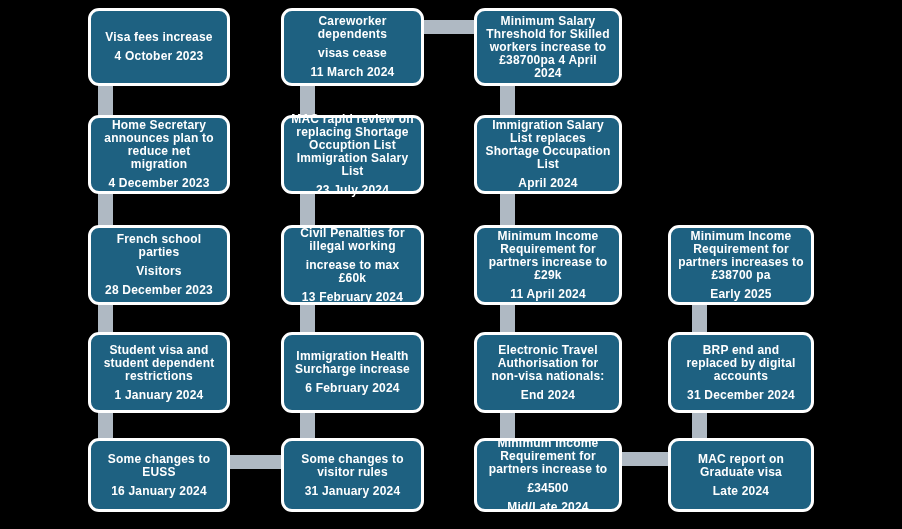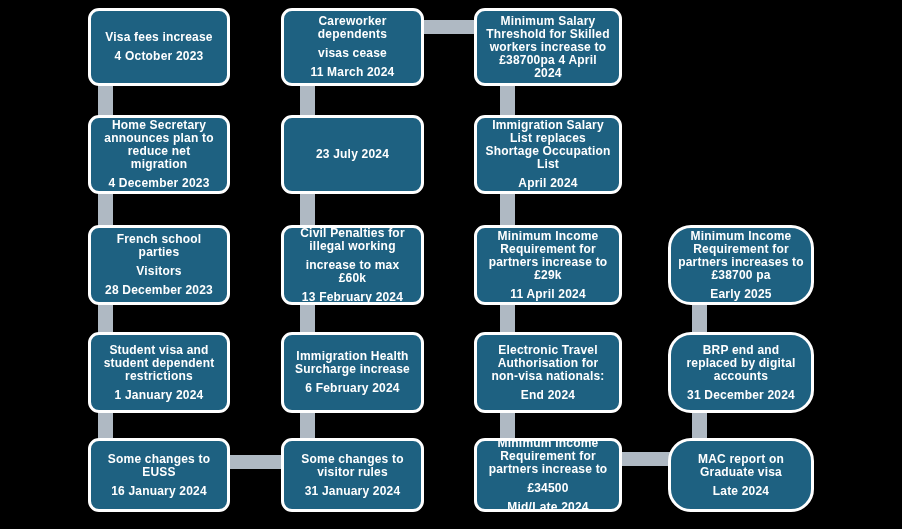--- a/index.html
+++ b/index.html
@@ -43,21 +43,21 @@
     padding: 4px 7px;
     font-size: 12px;
     font-weight: 700;
     line-height: 13px;
     letter-spacing: 0.2px;
   }
   .box .line { margin: 3px 0; }
   .col1 { left: 88px;  width: 142px; text-align: center; }
   .col2 { left: 281px; width: 143px; }
   .col3 { left: 474px; width: 148px; }
-  .col4 { left: 668px; width: 146px; border-radius: 23px; }
+  .col4 { left: 668px; width: 146px; }
   .row1 { top: 8px;   height: 78px; }
   .row2 { top: 115px; height: 79px; }
   .row3 { top: 225px; height: 80px; }
   .row4 { top: 332px; height: 81px; }
   .row5 { top: 438px; height: 74px; }
 </style>
 </head>
 <body>
 
 <div class="canvas">
@@ -89,20 +89,21 @@
       <div class="box col1 row5">
         <div class="line">Some changes to EUSS</div>
         <div class="line date">16 January 2024</div>
       </div>
       <div class="box col2 row1">
         <div class="line">Careworker  dependents</div>
         <div class="line">visas cease</div>
         <div class="line date">11 March 2024</div>
       </div>
       <div class="box col2 row2">
+        <div class="line">MAC rapid review on replacing Shortage Occuption List Immigration Salary List</div>
         <div class="line date">23 July 2024</div>
       </div>
       <div class="box col2 row3">
         <div class="line">Civil Penalties for illegal working</div>
         <div class="line">increase to max £60k</div>
         <div class="line date">13 February 2024</div>
       </div>
       <div class="box col2 row4">
         <div class="line">Immigration Health Surcharge increase</div>
         <div class="line date">6 February 2024</div>

